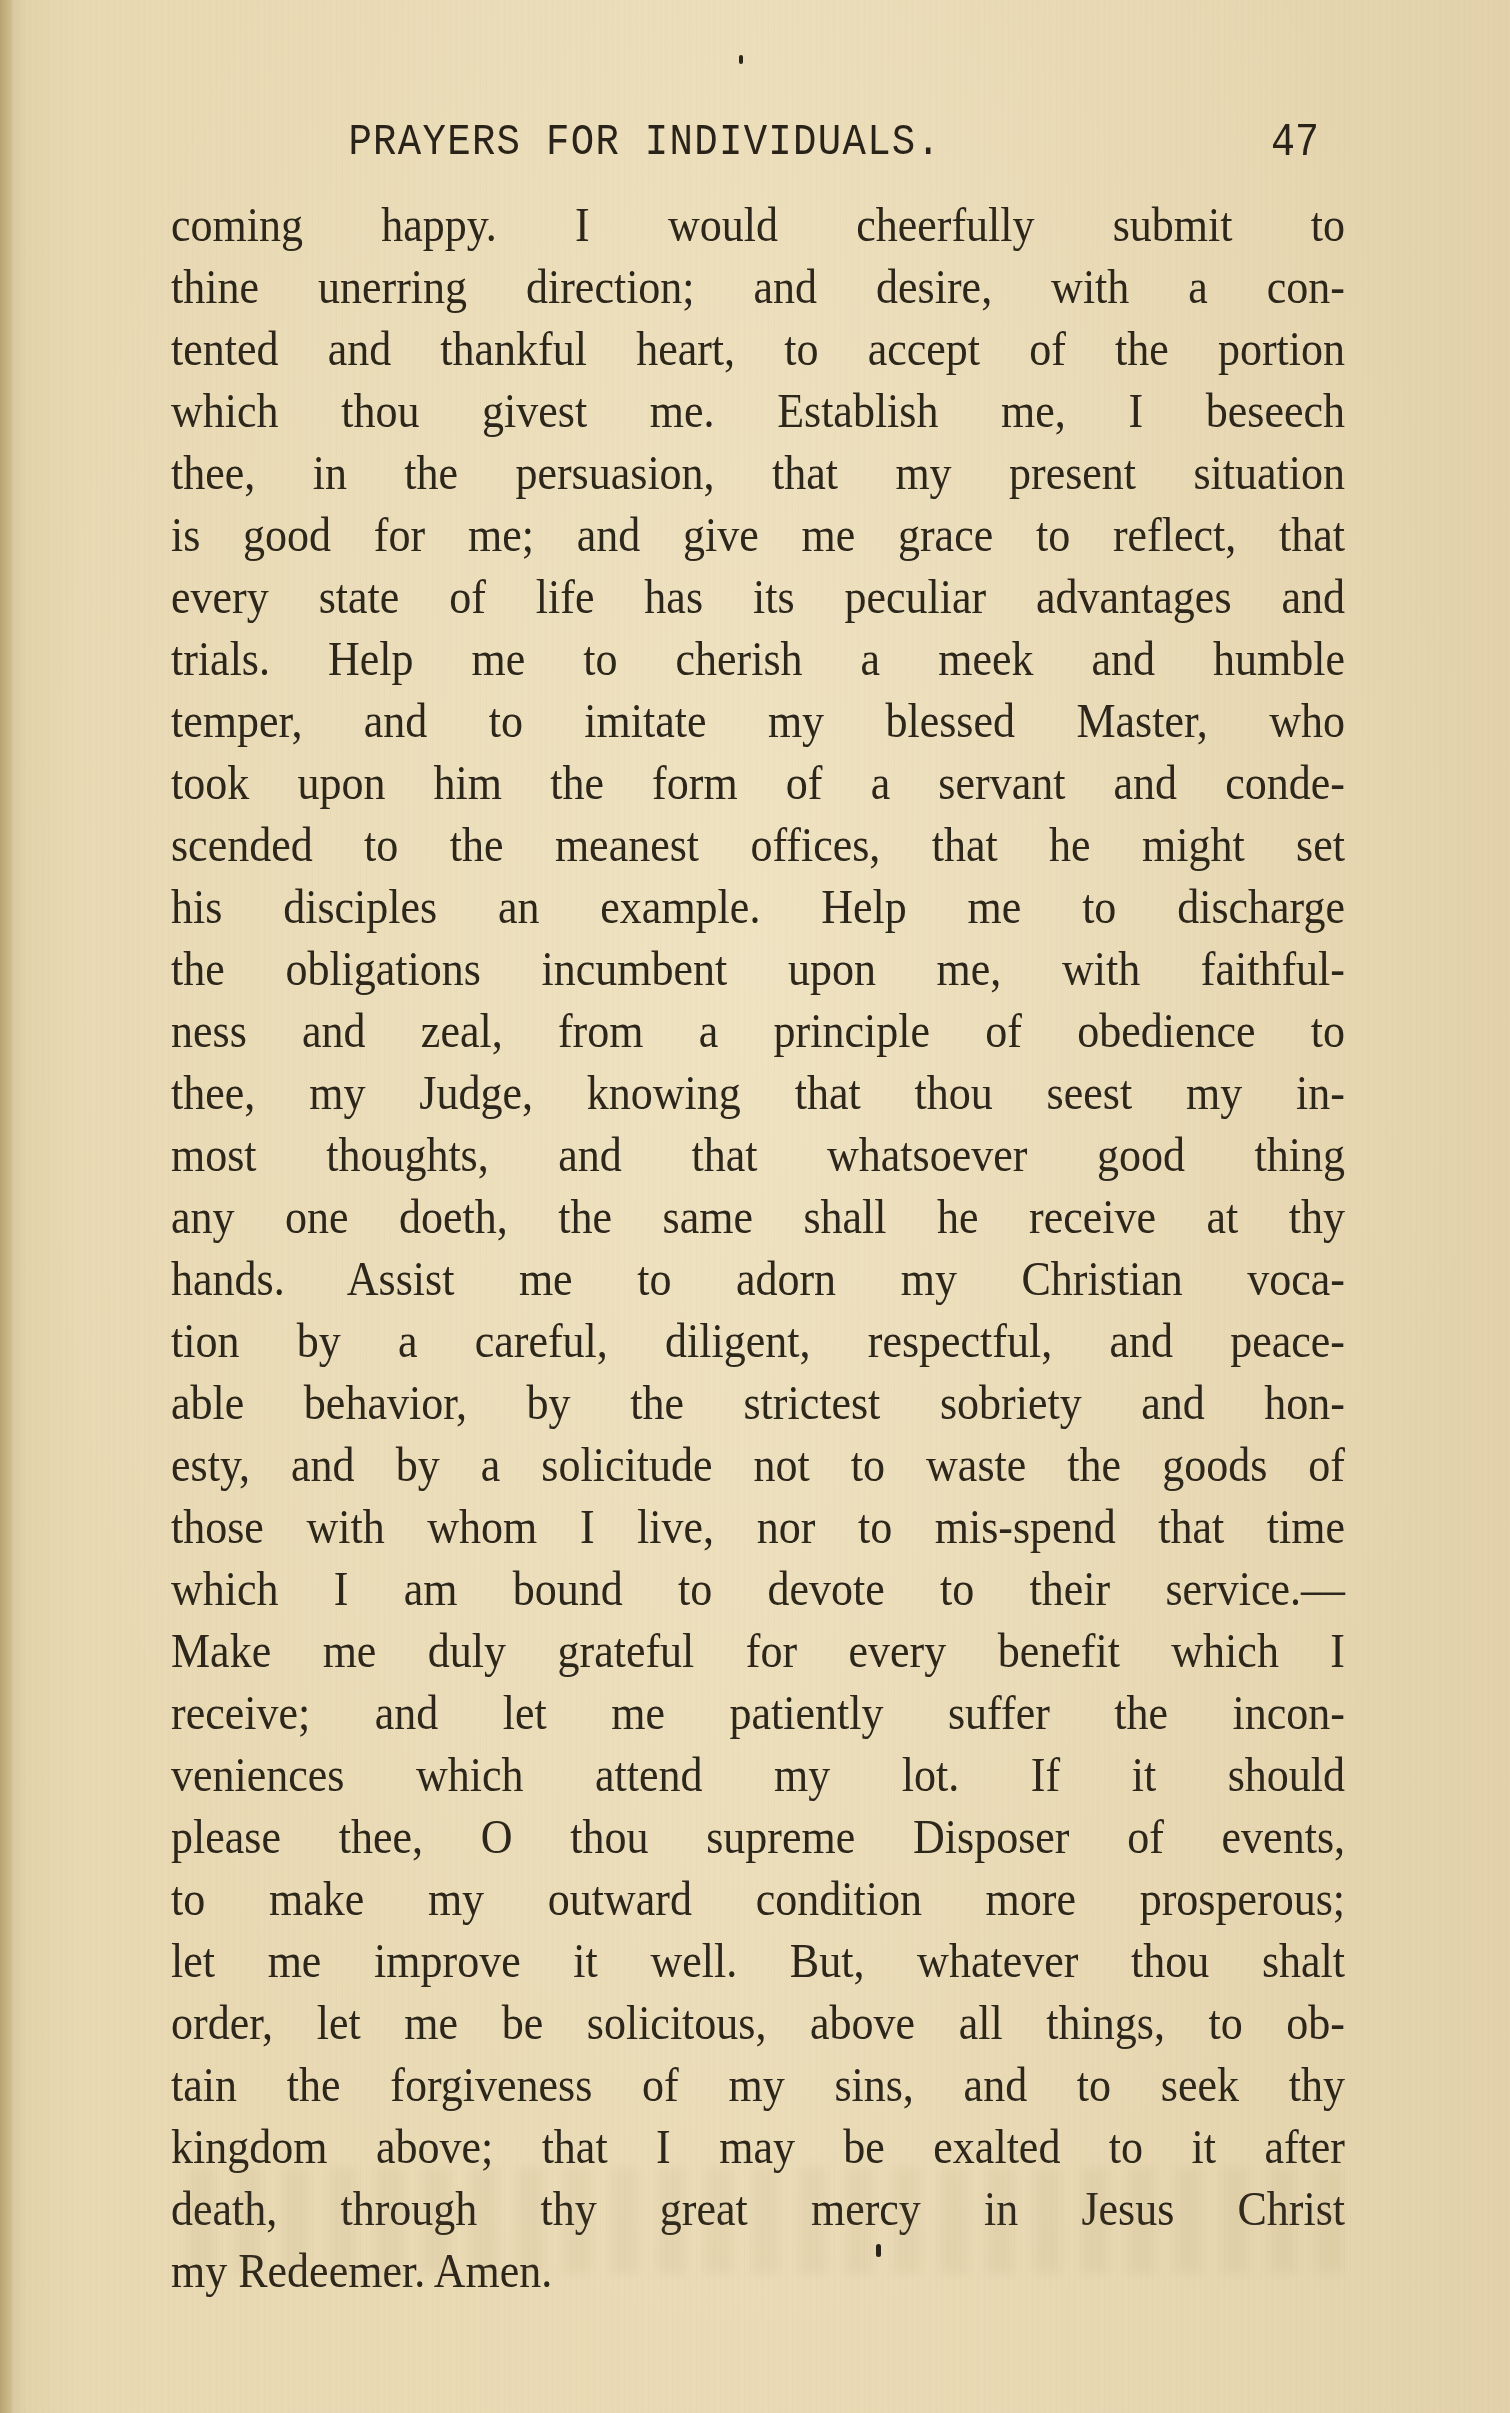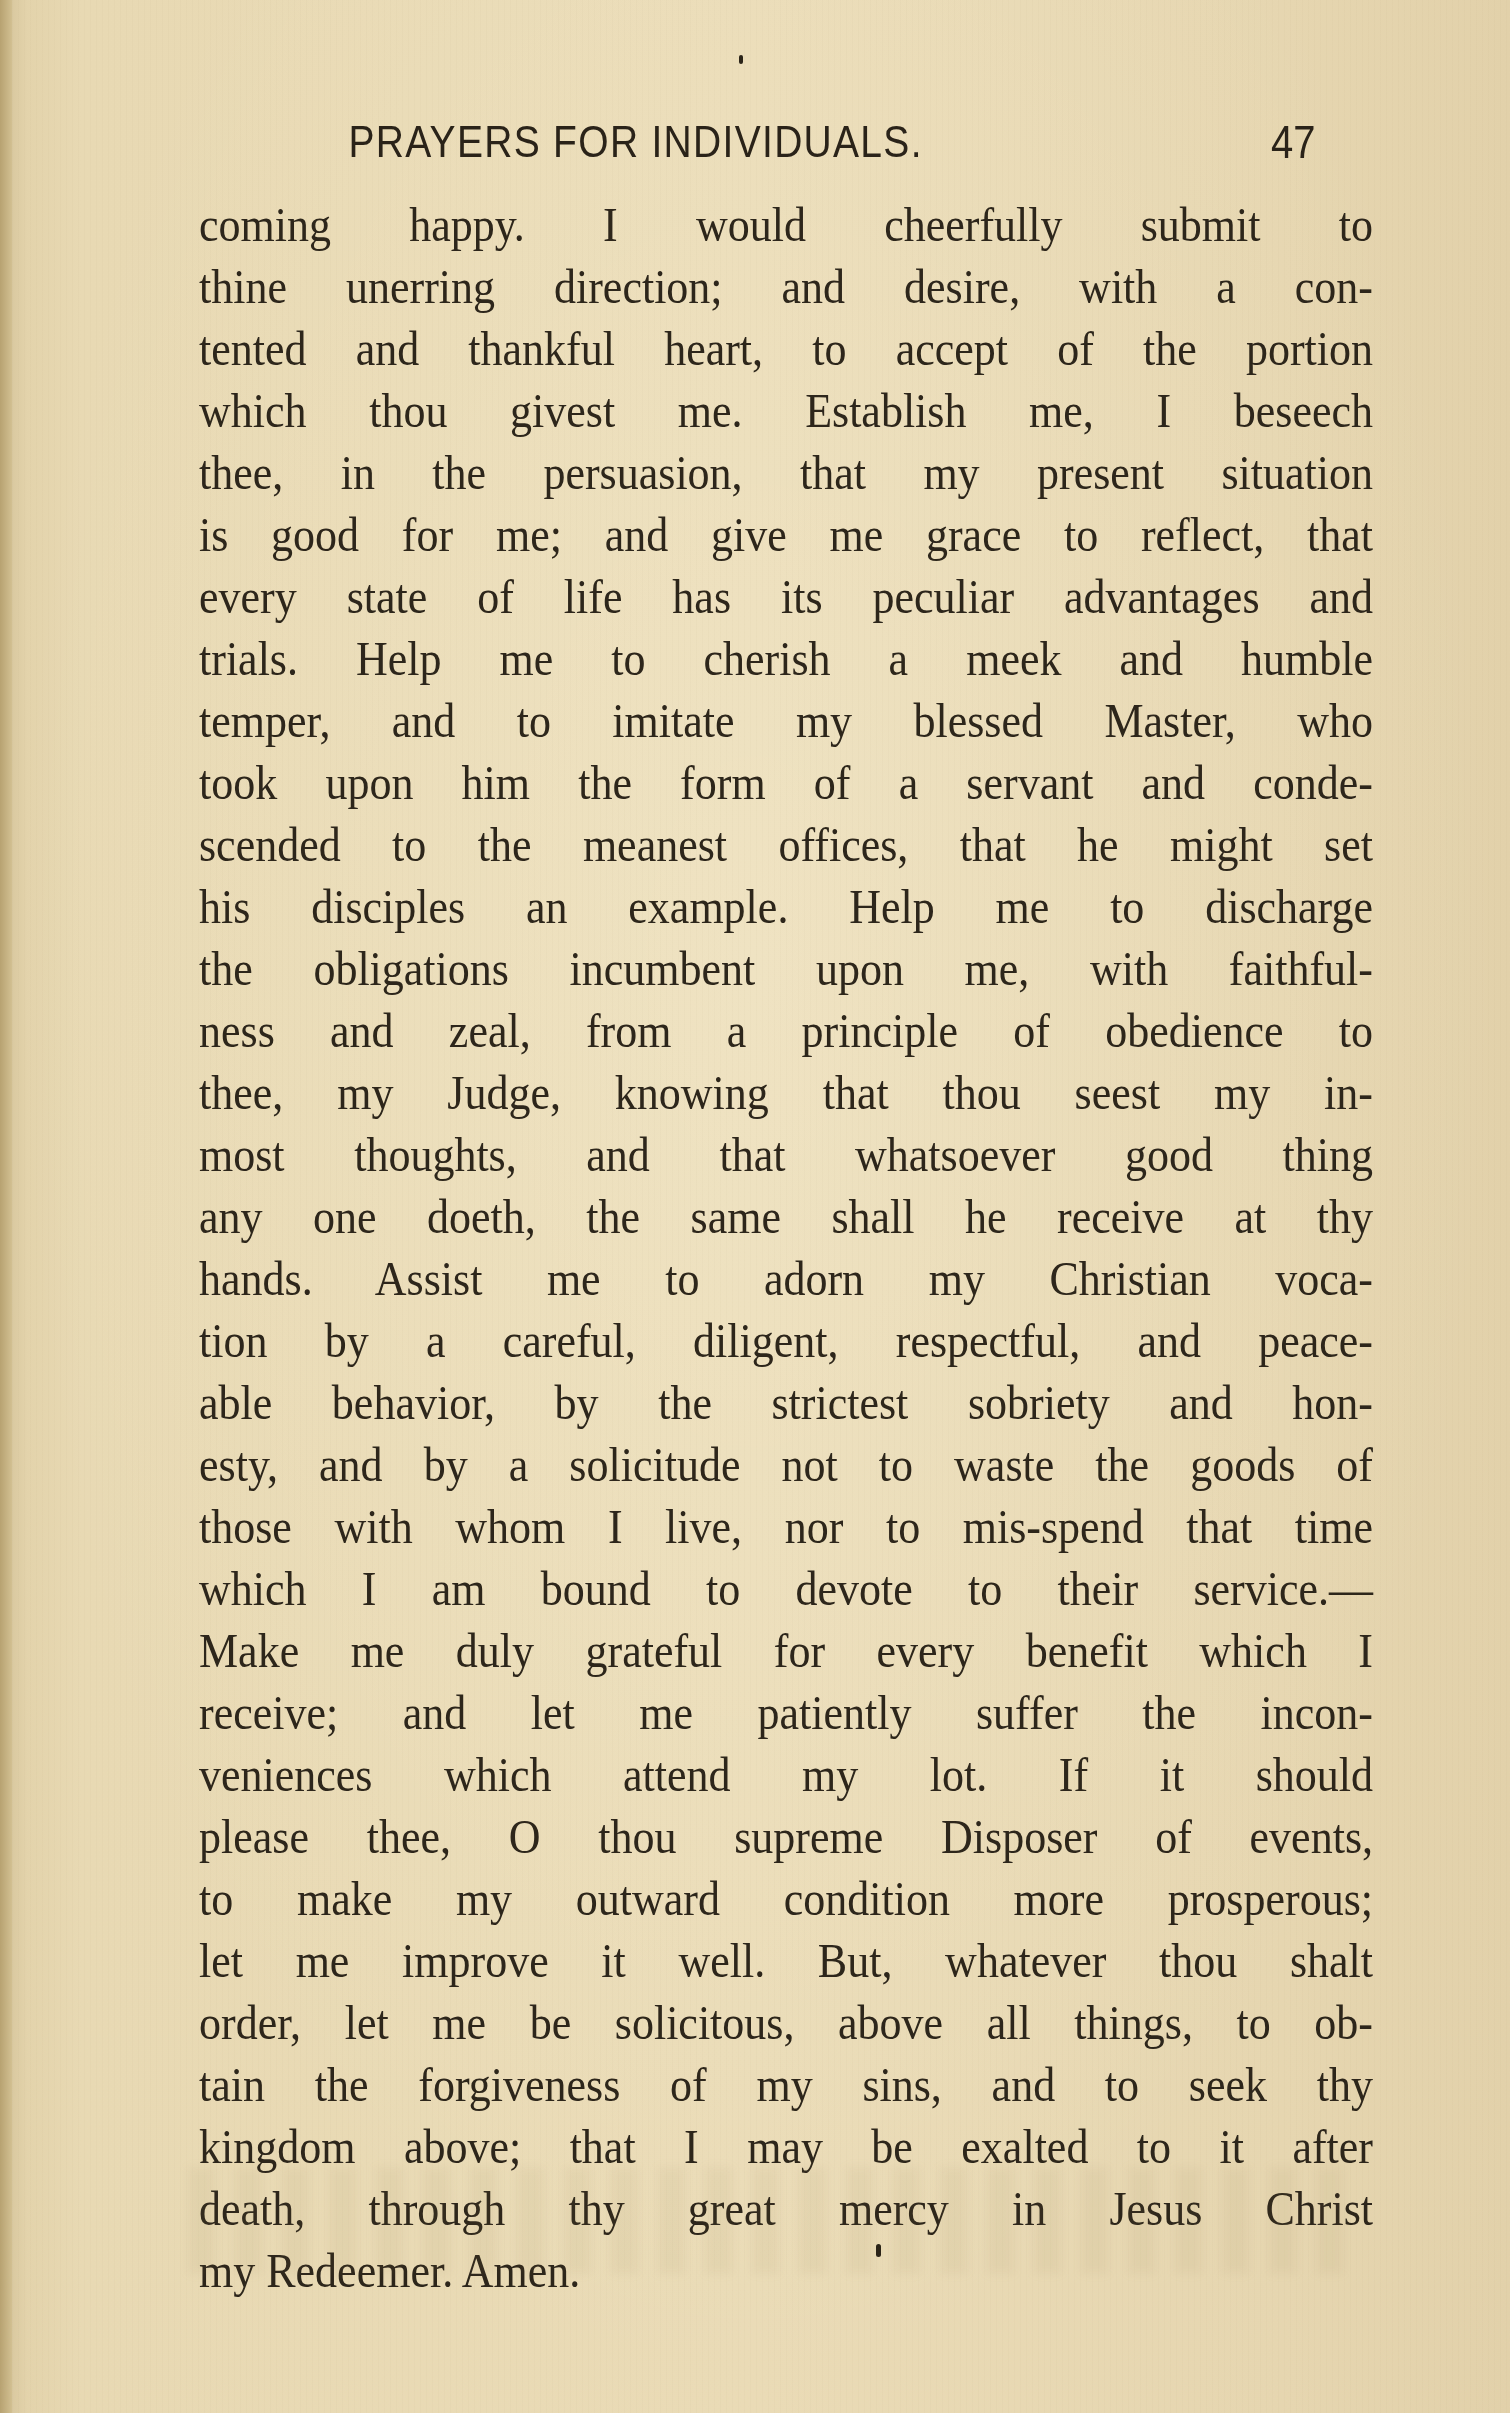--- a/index.html
+++ b/index.html
@@ -54,21 +54,21 @@
       height: 13.4px;
       background: #2b2418;
       border-radius: 2.7px;
     }
     .running-head {
       position: absolute;
       top: 117px;
       left: 335px;
       width: 1006px;
       height: 54px;
-      font-family: Liberation Sans, sans-serif;
+      font-family: Liberation Mono, monospace;
       color: #2a2319;
     }
     .running-head .title {
       position: absolute;
       left: 13.4px;
       top: 0;
       font-size: 39px;
       letter-spacing: 1.3px;
       transform: scaleY(1.15);
       transform-origin: left top;
@@ -83,21 +83,20 @@
       transform-origin: left top;
     }
     .body-text {
       position: absolute;
       top: 195px;
       left: 171px;
       width: 1174px;
       font-family: "Liberation Serif", serif;
       font-size: 44px;
       color: #2d261b;
-      margin-left: 28px;
     }
     .line {
       height: 62px;
       line-height: 62px;
       white-space: nowrap;
       text-align: justify;
       text-align-last: justify;
       transform: scaleY(1.08);
       transform-origin: left center;
     }

